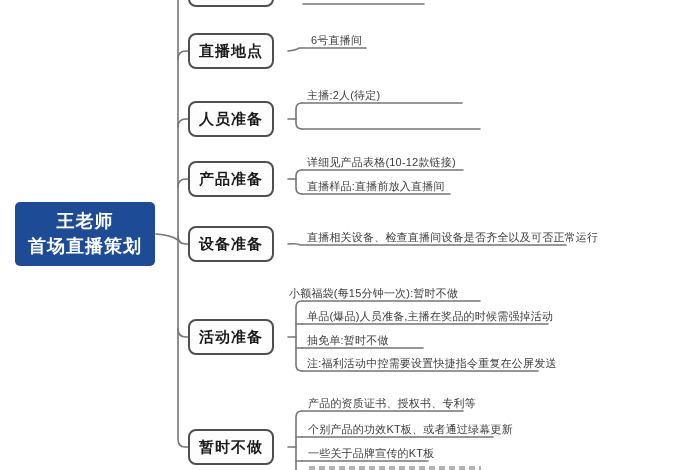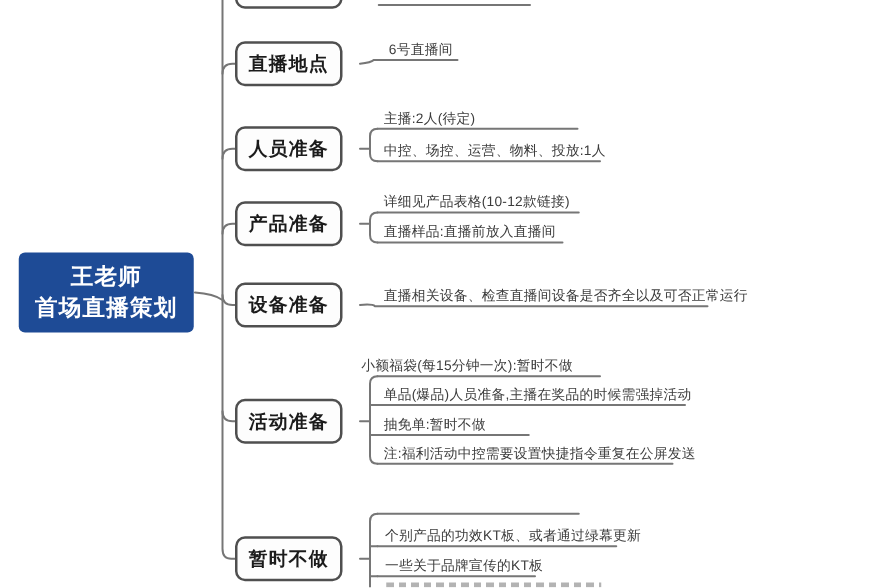--- a/index.html
+++ b/index.html
@@ -90,34 +90,34 @@
     <span>首场直播策划</span>
   </div>
 
   <div class="topic-box" style="top:-29px;"></div>
 
   <div class="topic-box" style="top:33px;">直播地点</div>
   <div class="child-text" style="left:311px;top:34px;">6号直播间</div>
 
   <div class="topic-box" style="top:101px;">人员准备</div>
   <div class="child-text" style="left:307px;top:89px;">主播:2人(待定)</div>
-  <div class="child-text" style="left:307px;top:115px;">中控、场控、运营、物料、投放:1人</div>
 
   <div class="topic-box" style="top:161px;">产品准备</div>
   <div class="child-text" style="left:307px;top:156px;">详细见产品表格(10-12款链接)</div>
   <div class="child-text" style="left:307px;top:180px;">直播样品:直播前放入直播间</div>
 
   <div class="topic-box" style="top:226px;">设备准备</div>
   <div class="child-text" style="left:307px;top:231px;">直播相关设备、检查直播间设备是否齐全以及可否正常运行</div>
 
   <div class="topic-box" style="top:319px;">活动准备</div>
   <div class="child-text" style="left:289px;top:287px;">小额福袋(每15分钟一次):暂时不做</div>
   <div class="child-text" style="left:307px;top:310px;">单品(爆品)人员准备,主播在奖品的时候需强掉活动</div>
   <div class="child-text" style="left:307px;top:334px;">抽免单:暂时不做</div>
   <div class="child-text" style="left:307px;top:357px;">注:福利活动中控需要设置快捷指令重复在公屏发送</div>
 
   <div class="topic-box" style="top:429px;">暂时不做</div>
+  <div class="child-text" style="left:308px;top:397px;">产品的资质证书、授权书、专利等</div>
   <div class="child-text" style="left:308px;top:423px;">个别产品的功效KT板、或者通过绿幕更新</div>
   <div class="child-text" style="left:308px;top:447px;">一些关于品牌宣传的KT板</div>
 
   <div id="truncated-fragments"></div>
 
 </div>
 
 </body></html>

